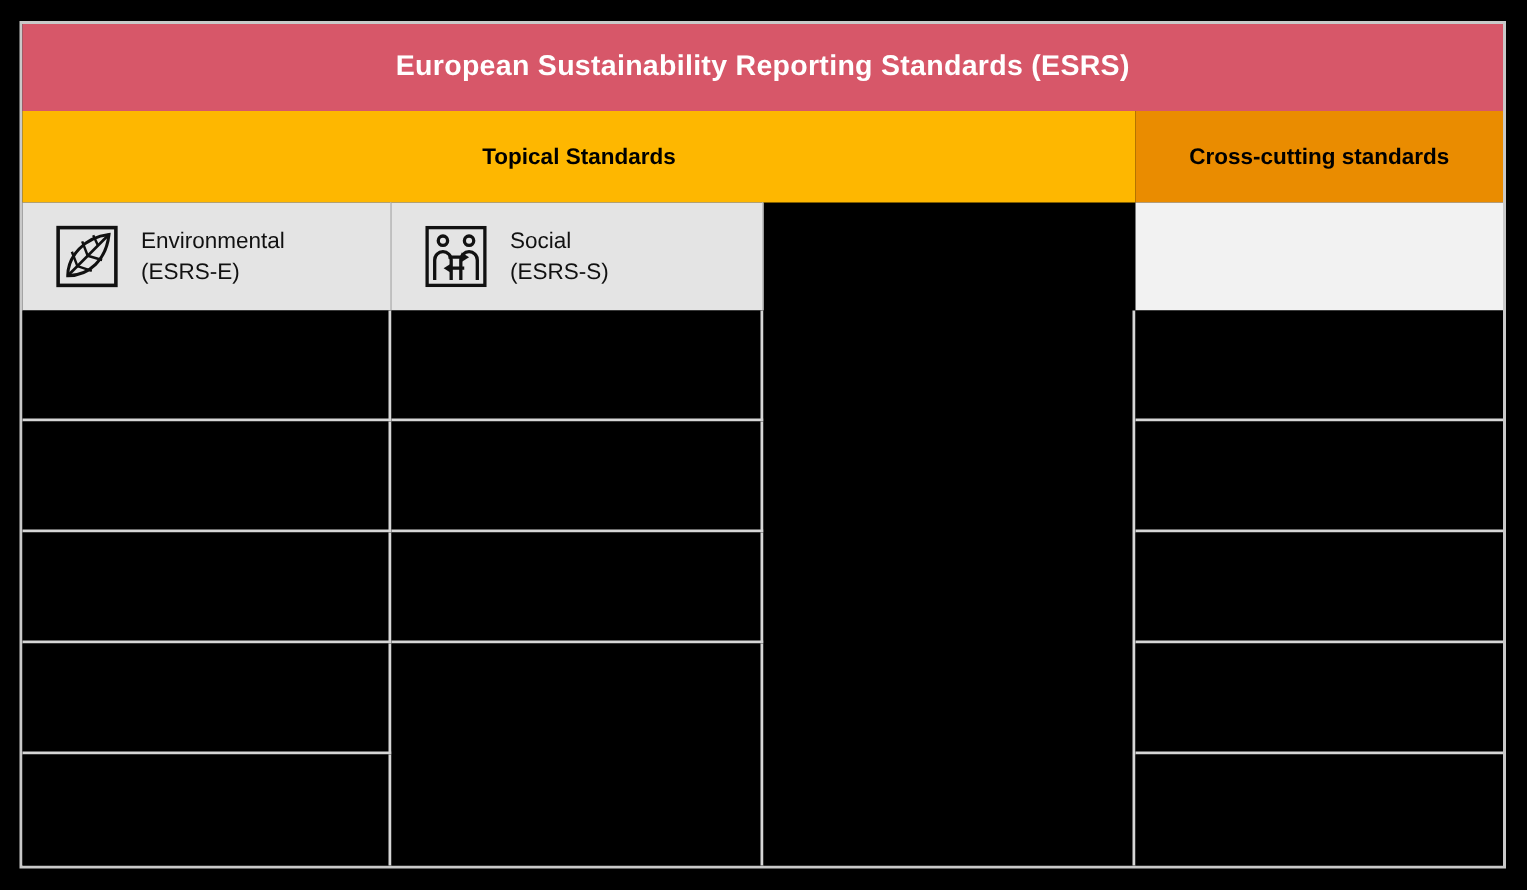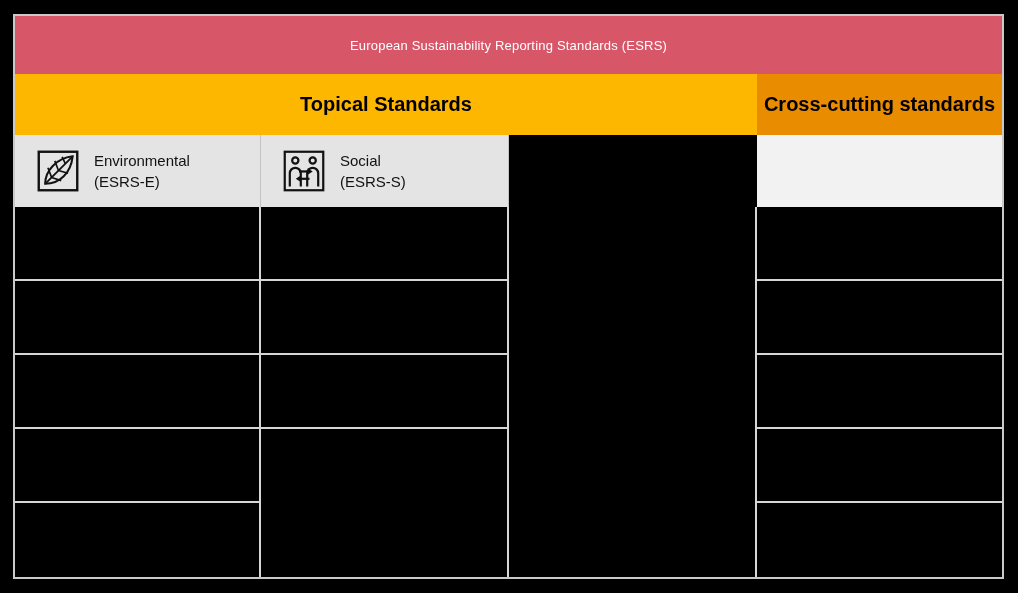--- a/index.html
+++ b/index.html
@@ -33,29 +33,29 @@
   .cell { box-sizing: border-box; }
 
   .title-bar {
     grid-column: 1 / 5;
     grid-row: 1;
     background: var(--title-bg, #d75769);
     color: var(--title-text, #ffffff);
     display: flex;
     align-items: center;
     justify-content: center;
-    font-size: 13px;
-    font-weight: normal;
+    font-size: 19px;
+    font-weight: bold;
     letter-spacing: 0.2px;
   }
   .band {
     display: flex;
     align-items: center;
     justify-content: center;
-    font-size: 20px;
+    font-size: 15px;
     font-weight: bold;
     color: var(--band-text, #000000);
   }
   .band-topical {
     grid-column: 1 / 4;
     grid-row: 2;
     background: var(--topical-bg, #feb700);
   }
   .band-cross {
     grid-column: 4 / 5;

